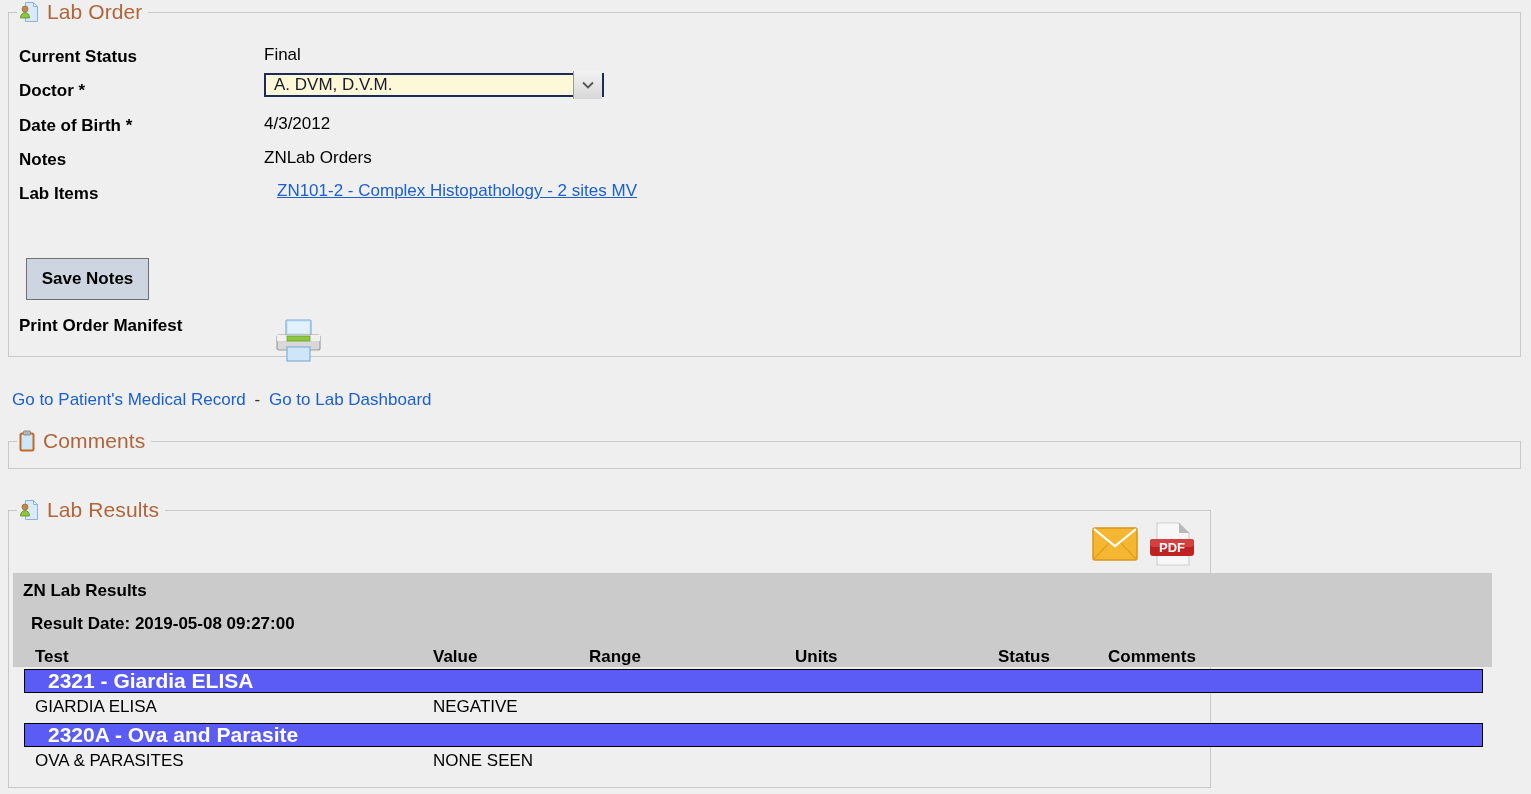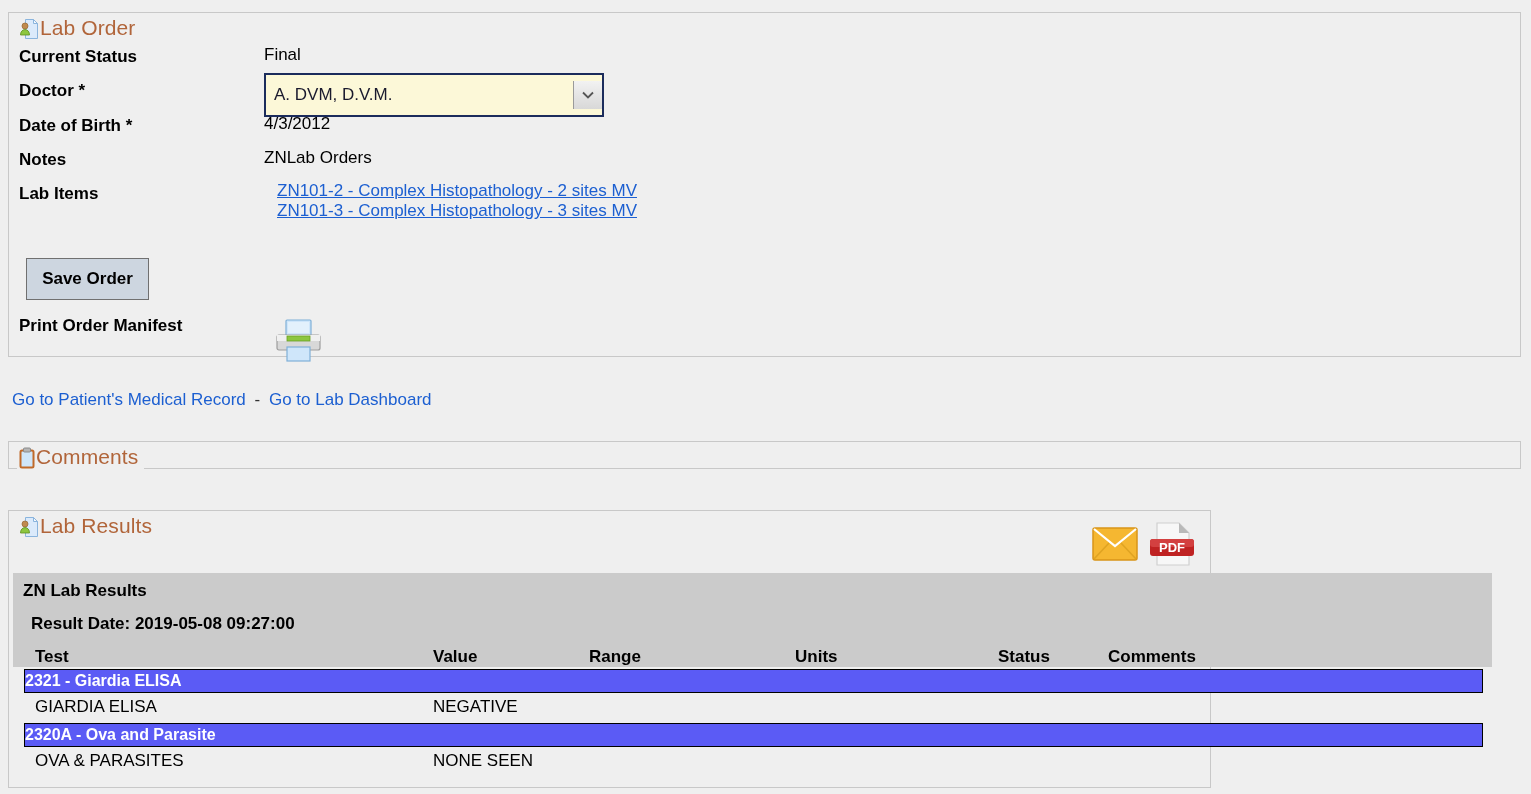--- a/index.html
+++ b/index.html
@@ -20,24 +20,23 @@
     background: #efefef;
     box-sizing: border-box;
   }
   .panel-legend {
     position: absolute;
     top: -13px;
     left: 8px;
     background: #efefef;
     padding: 0 6px 0 2px;
     display: flex;
-    align-items: flex-end;
-    gap: 1px;
-    white-space: nowrap;
-    margin-top: 16px;
+    align-items: center;
+    gap: 8px;
+    white-space: nowrap;
   }
   .panel-legend .legend-text {
     font-size: 21px;
     color: #b1653a;
     letter-spacing: .1px;
   }
 
   
   #lab-order-panel { left: 8px; top: 12px; width: 1513px; height: 345px; }
   .form-label {
@@ -54,21 +53,21 @@
     font-size: 17px;
     color: #000;
     white-space: nowrap;
   }
 
   
   .dropdown {
     position: absolute;
     left: 255px;
     width: 340px;
-    height: 44px;
+    height: 24px;
     border: 2px solid #1b2c5c;
     background: #fcf8d8;
     box-sizing: border-box;
     display: flex;
     align-items: center;
     padding: 0;
   }
   .dropdown .dd-text {
     flex: 1;
     padding-left: 8px;
@@ -188,23 +187,23 @@
     border: 1px solid #000;
     margin-left: 11px;
     width: 1459px;
     height: 24px;
     box-sizing: border-box;
     display: flex;
     align-items: center;
   }
   .test-header-row .th-label {
     color: #ffffff;
-    font-size: 16px;
-    font-weight: bold;
-    padding-left: 0;
+    font-size: 21px;
+    font-weight: bold;
+    padding-left: 23px;
     white-space: nowrap;
   }
   .result-row {
     position: relative;
     height: 27px;
     width: 1479px;
   }
   .result-row span {
     position: absolute;
     top: 4px;
@@ -252,24 +251,23 @@
 
   <div class="form-label" style="top:103px;">Date of Birth *</div>
   <div class="form-value" style="top:101px;">4/3/2012</div>
 
   <div class="form-label" style="top:137px;">Notes</div>
   <div class="form-value" style="top:135px;">ZNLab Orders</div>
 
   <div class="form-label" style="top:171px;">Lab Items</div>
   <div style="position:absolute;left:268px;top:168px;">
     <a class="labitem" href="#" style="">ZN101-2 - Complex Histopathology - 2 sites MV</a>
-    <a class="labitem" href="#">ZN101-3 - Complex Histopathology - 3 sites MV</a>
-  </div>
-
-  <button id="save-order-button">Save Order</button>
+  </div>
+
+  <button id="save-order-button">Save Notes</button>
 
   <div class="form-label" style="top:303px;">Print Order Manifest</div>
   <div id="print-icon-wrap">
     <svg width="47" height="46" viewBox="0 0 47 46">
       <rect x="11" y="3" width="25" height="16" rx="1" fill="#cfe6fa" stroke="#7fb0d8" stroke-width="1.2"></rect>
       <rect x="13" y="5" width="21" height="11" fill="#e3f1fc"></rect>
       <rect x="2" y="18" width="43" height="15" rx="2" fill="#d8d8d8" stroke="#9d9d9d" stroke-width="1.2"></rect>
       <rect x="2" y="18" width="43" height="6" fill="#f0f0f0"></rect>
       <rect x="12" y="19" width="23" height="5" fill="#8dc63f" stroke="#69a023" stroke-width=".8"></rect>
       <rect x="12" y="30" width="23" height="14" fill="#cfe6fa" stroke="#7fb0d8" stroke-width="1.2"></rect>

